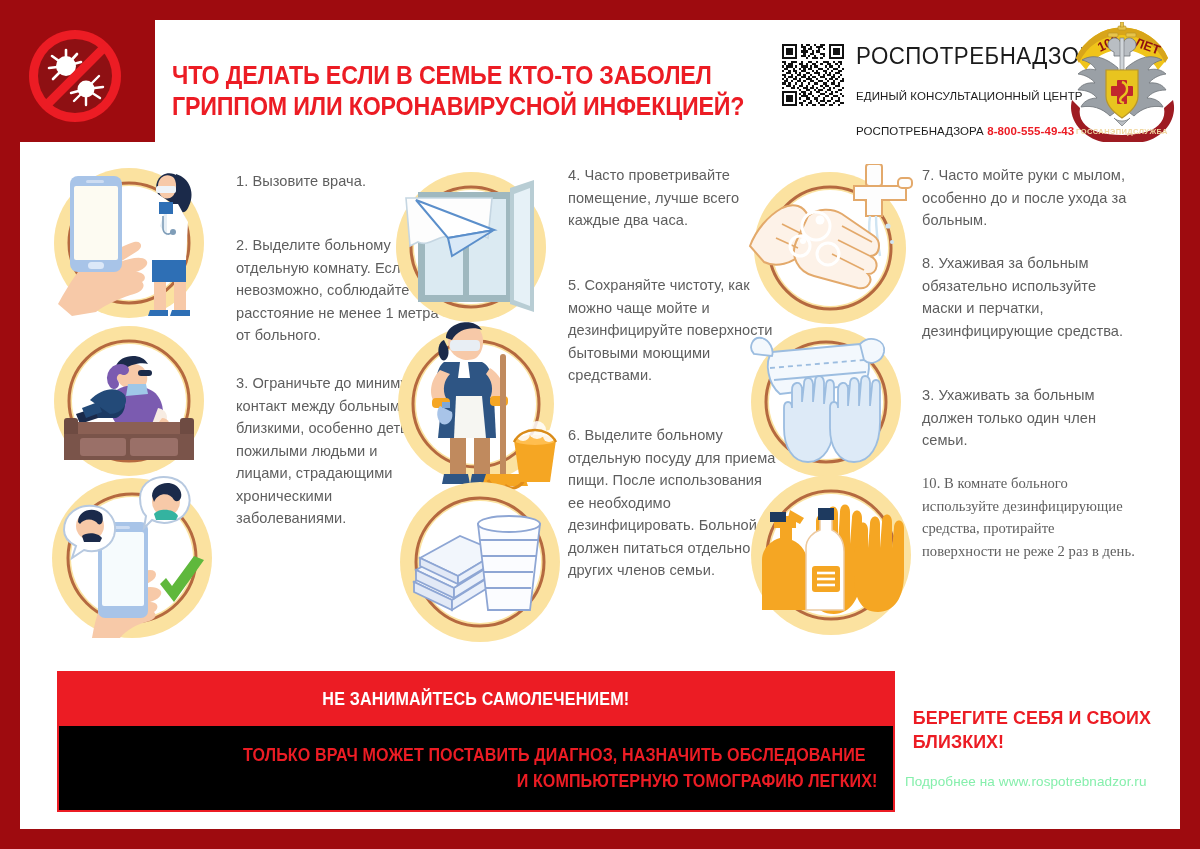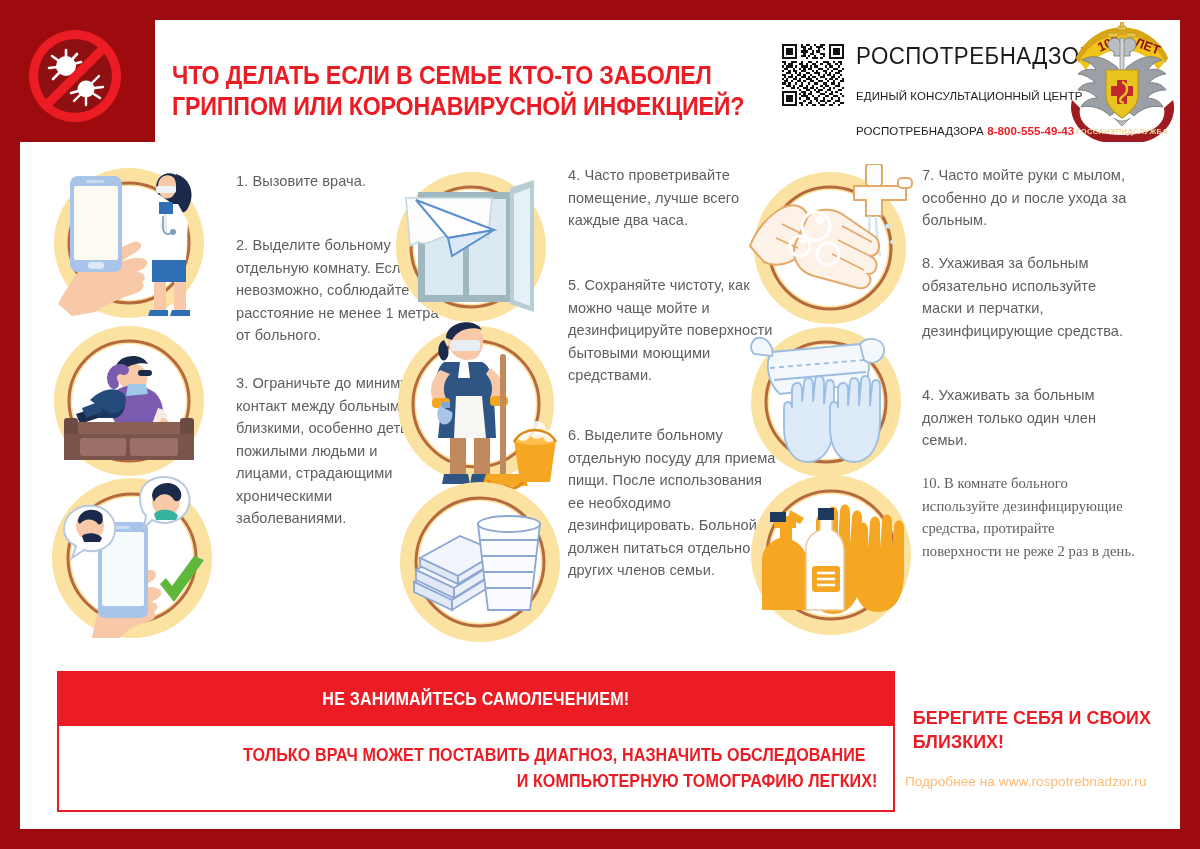--- a/index.html
+++ b/index.html
@@ -93,21 +93,21 @@
     line-height: 22.5px;
     letter-spacing: 0.05px;
   }
 
   
   .banner {
     position: absolute;
     left: 57px; top: 671px;
     width: 838px; height: 141px;
     border: 2px solid #ec1c24;
-    background: #ffffff;
+    background: #000000;
   }
   .banner-top {
     height: 53px; background: #ec1c24;
     display: flex; align-items: center; justify-content: center;
   }
   .banner-top-text {
     color: #ffffff; font-weight: bold; font-size: 17.5px;
     letter-spacing: 0.2px;
     transform: scaleX(0.92); transform-origin: center;
   }
@@ -122,21 +122,21 @@
     white-space: nowrap;
   }
   
   .bottom-right { position: absolute; left: 905px; top: 706px; width: 262px; text-align: left; }
   .br-head {
     color: #ec1c24; font-weight: bold; font-size: 19px;
     line-height: 24px; letter-spacing: 0.1px;
     transform: scaleX(0.94); transform-origin: center;
   }
   .br-url {
-    margin-top: 20px; color: #fdba74; font-size: 13.5px;
+    margin-top: 20px; color: #86efac; font-size: 13.5px;
     letter-spacing: 0.1px;
   }
 </style>
 </head>
 <body>
 
 <div class="poster">
 
   <div class="header">
     <div class="header-white"></div>
@@ -710,21 +710,21 @@
           <g stroke="#ffffff" stroke-width="2.6">
             <line x1="71" y1="103" x2="89" y2="103"></line>
             <line x1="71" y1="109" x2="89" y2="109"></line>
             <line x1="71" y1="115" x2="89" y2="115"></line>
           </g>
         </svg>
       </div>
 
       <div class="txt" style="left:176px; top:22px; width:226px;">7. Часто мойте руки с мылом, особенно до и после ухода за больным.</div>
       <div class="txt" style="left:176px; top:110px; width:212px;">8. Ухаживая за больным обязательно используйте маски и перчатки, дезинфицирующие средства.</div>
-      <div class="txt" style="left:176px; top:242px; width:214px;">4. Ухаживать за больным должен только один член семьи.</div>
+      <div class="txt" style="left:176px; top:242px; width:214px;">3. Ухаживать за больным должен только один член семьи.</div>
       <div class="txt" style="left:176px; top:330px; width:216px;font-family:Liberation Serif, serif;">10. В комнате больного используйте дезинфицирующие средства, протирайте поверхности не реже 2 раз в день.</div>
     </div>
   </div>
 
   <div class="banner">
     <div class="banner-top">
       <div class="banner-top-text">НЕ ЗАНИМАЙТЕСЬ САМОЛЕЧЕНИЕМ!</div>
     </div>
     <div class="banner-bottom">
       <div class="banner-bottom-text">ТОЛЬКО ВРАЧ МОЖЕТ ПОСТАВИТЬ ДИАГНОЗ, НАЗНАЧИТЬ ОБСЛЕДОВАНИЕ</div>

